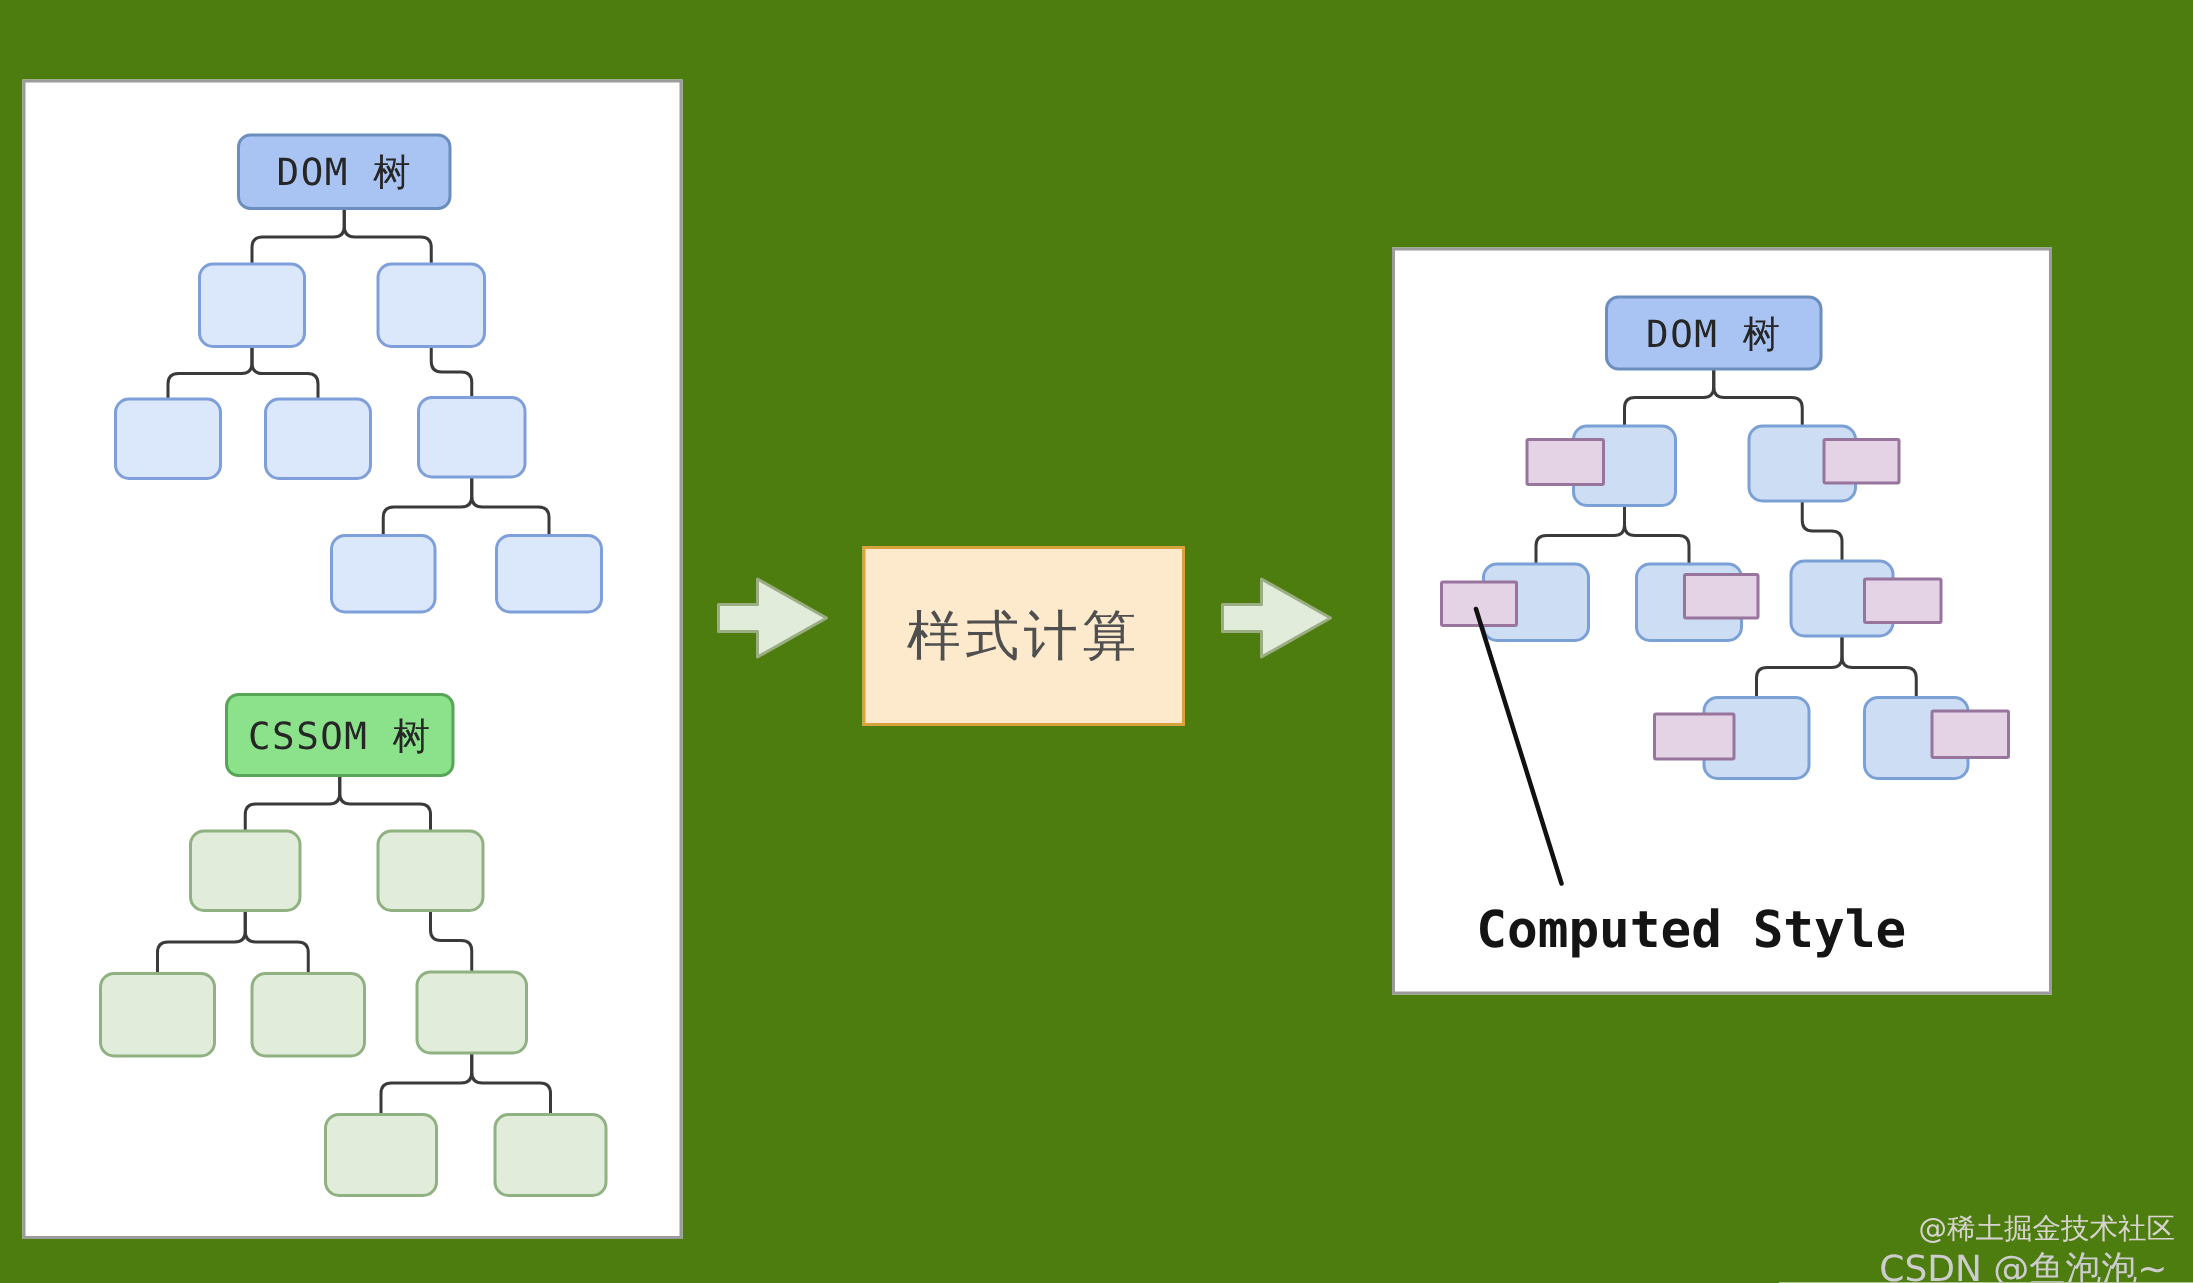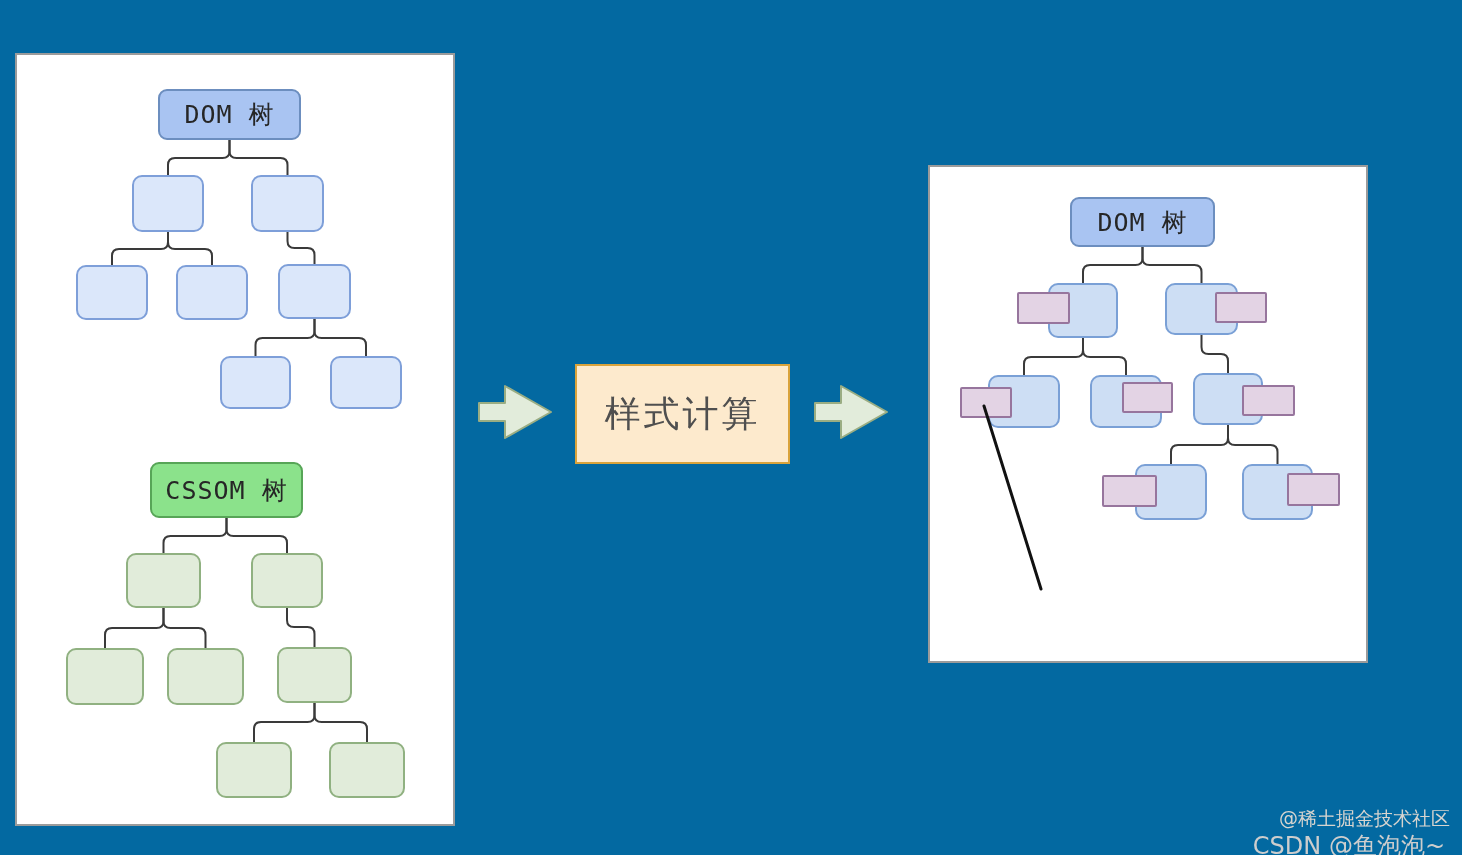--- a/index.html
+++ b/index.html
@@ -1,17 +1,17 @@
 <!DOCTYPE html>
 <html><head>
 <meta charset="utf-8">
 <style>
   html,body { margin:0; padding:0; background:#ffffff; }
   .canvas {
-    position:relative; width:1462px; height:855px; background:#0369a1;
+    position:relative; width:1462px; height:855px; background:#4d7c0f;
     font-family:"DejaVu Sans", sans-serif; overflow:hidden;
   }
   .panel {
     position:absolute; background:#ffffff; border:2px solid #9b9b9b;
     box-sizing:border-box;
   }
   #left-panel  { left:15px;  top:53px;  width:440px; height:773px; }
   #right-panel { left:928px; top:165px; width:440px; height:498px; }
 
   svg.layer { position:absolute; left:0; top:0; }
@@ -27,21 +27,21 @@
   .rootnode {
     position:absolute; display:flex; align-items:center; justify-content:center;
     box-sizing:border-box; border-radius:9px; z-index:3;
     font-family:"DejaVu Sans Mono", monospace; font-size:25px; color:#262626;
     letter-spacing:1px; white-space:nowrap;
   }
   .root-blue  { background:#a9c4f2; border:2px solid #6c8ebf; }
   .root-green { background:#8be28b; border:2px solid #57a557; }
 
   .process {
-    position:absolute; left:575px; top:364px; width:215px; height:100px;
+    position:absolute; left:575px; top:364px; width:215px; height:120px;
     background:#fdeacd; border:2px solid #d9a33c; box-sizing:border-box;
     display:flex; align-items:center; justify-content:center;
     font-size:36px; color:#4f4f4f; letter-spacing:3px; z-index:2;
     font-family:"DejaVu Sans", sans-serif; white-space:nowrap;
   }
 
   .computed-label {
     position:absolute; left:955px; top:600px; width:345px; text-align:center;
     font-family:"DejaVu Sans Mono", monospace; font-size:34px; font-weight:600;
     color:#141414; z-index:3; white-space:nowrap;
@@ -135,20 +135,21 @@
   <div class="node rblue" style="left:1242px; top:464px; width:71px; height:56px;"></div>
 
   <div class="node purple" style="left:1017px; top:292px; width:53px; height:32px;"></div>
   <div class="node purple" style="left:1215px; top:292px; width:52px; height:31px;"></div>
   <div class="node purple" style="left:960px;  top:387px; width:52px; height:31px;"></div>
   <div class="node purple" style="left:1122px; top:382px; width:51px; height:31px;"></div>
   <div class="node purple" style="left:1242px; top:385px; width:53px; height:31px;"></div>
   <div class="node purple" style="left:1102px; top:475px; width:55px; height:32px;"></div>
   <div class="node purple" style="left:1287px; top:473px; width:53px; height:33px;"></div>
 
+  <div class="computed-label">Computed Style</div>
 
   <svg id="overlay-layer" class="layer" width="1462" height="855" viewBox="0 0 1462 855">
     <line x1="984" y1="406" x2="1041" y2="589" stroke="#111111" stroke-width="3" stroke-linecap="round"></line>
   </svg>
 
   <div class="watermark" id="wm1">@稀土掘金技术社区</div>
   <div class="watermark" id="wm2">CSDN @鱼泡泡~</div>
 
 </div>
 

